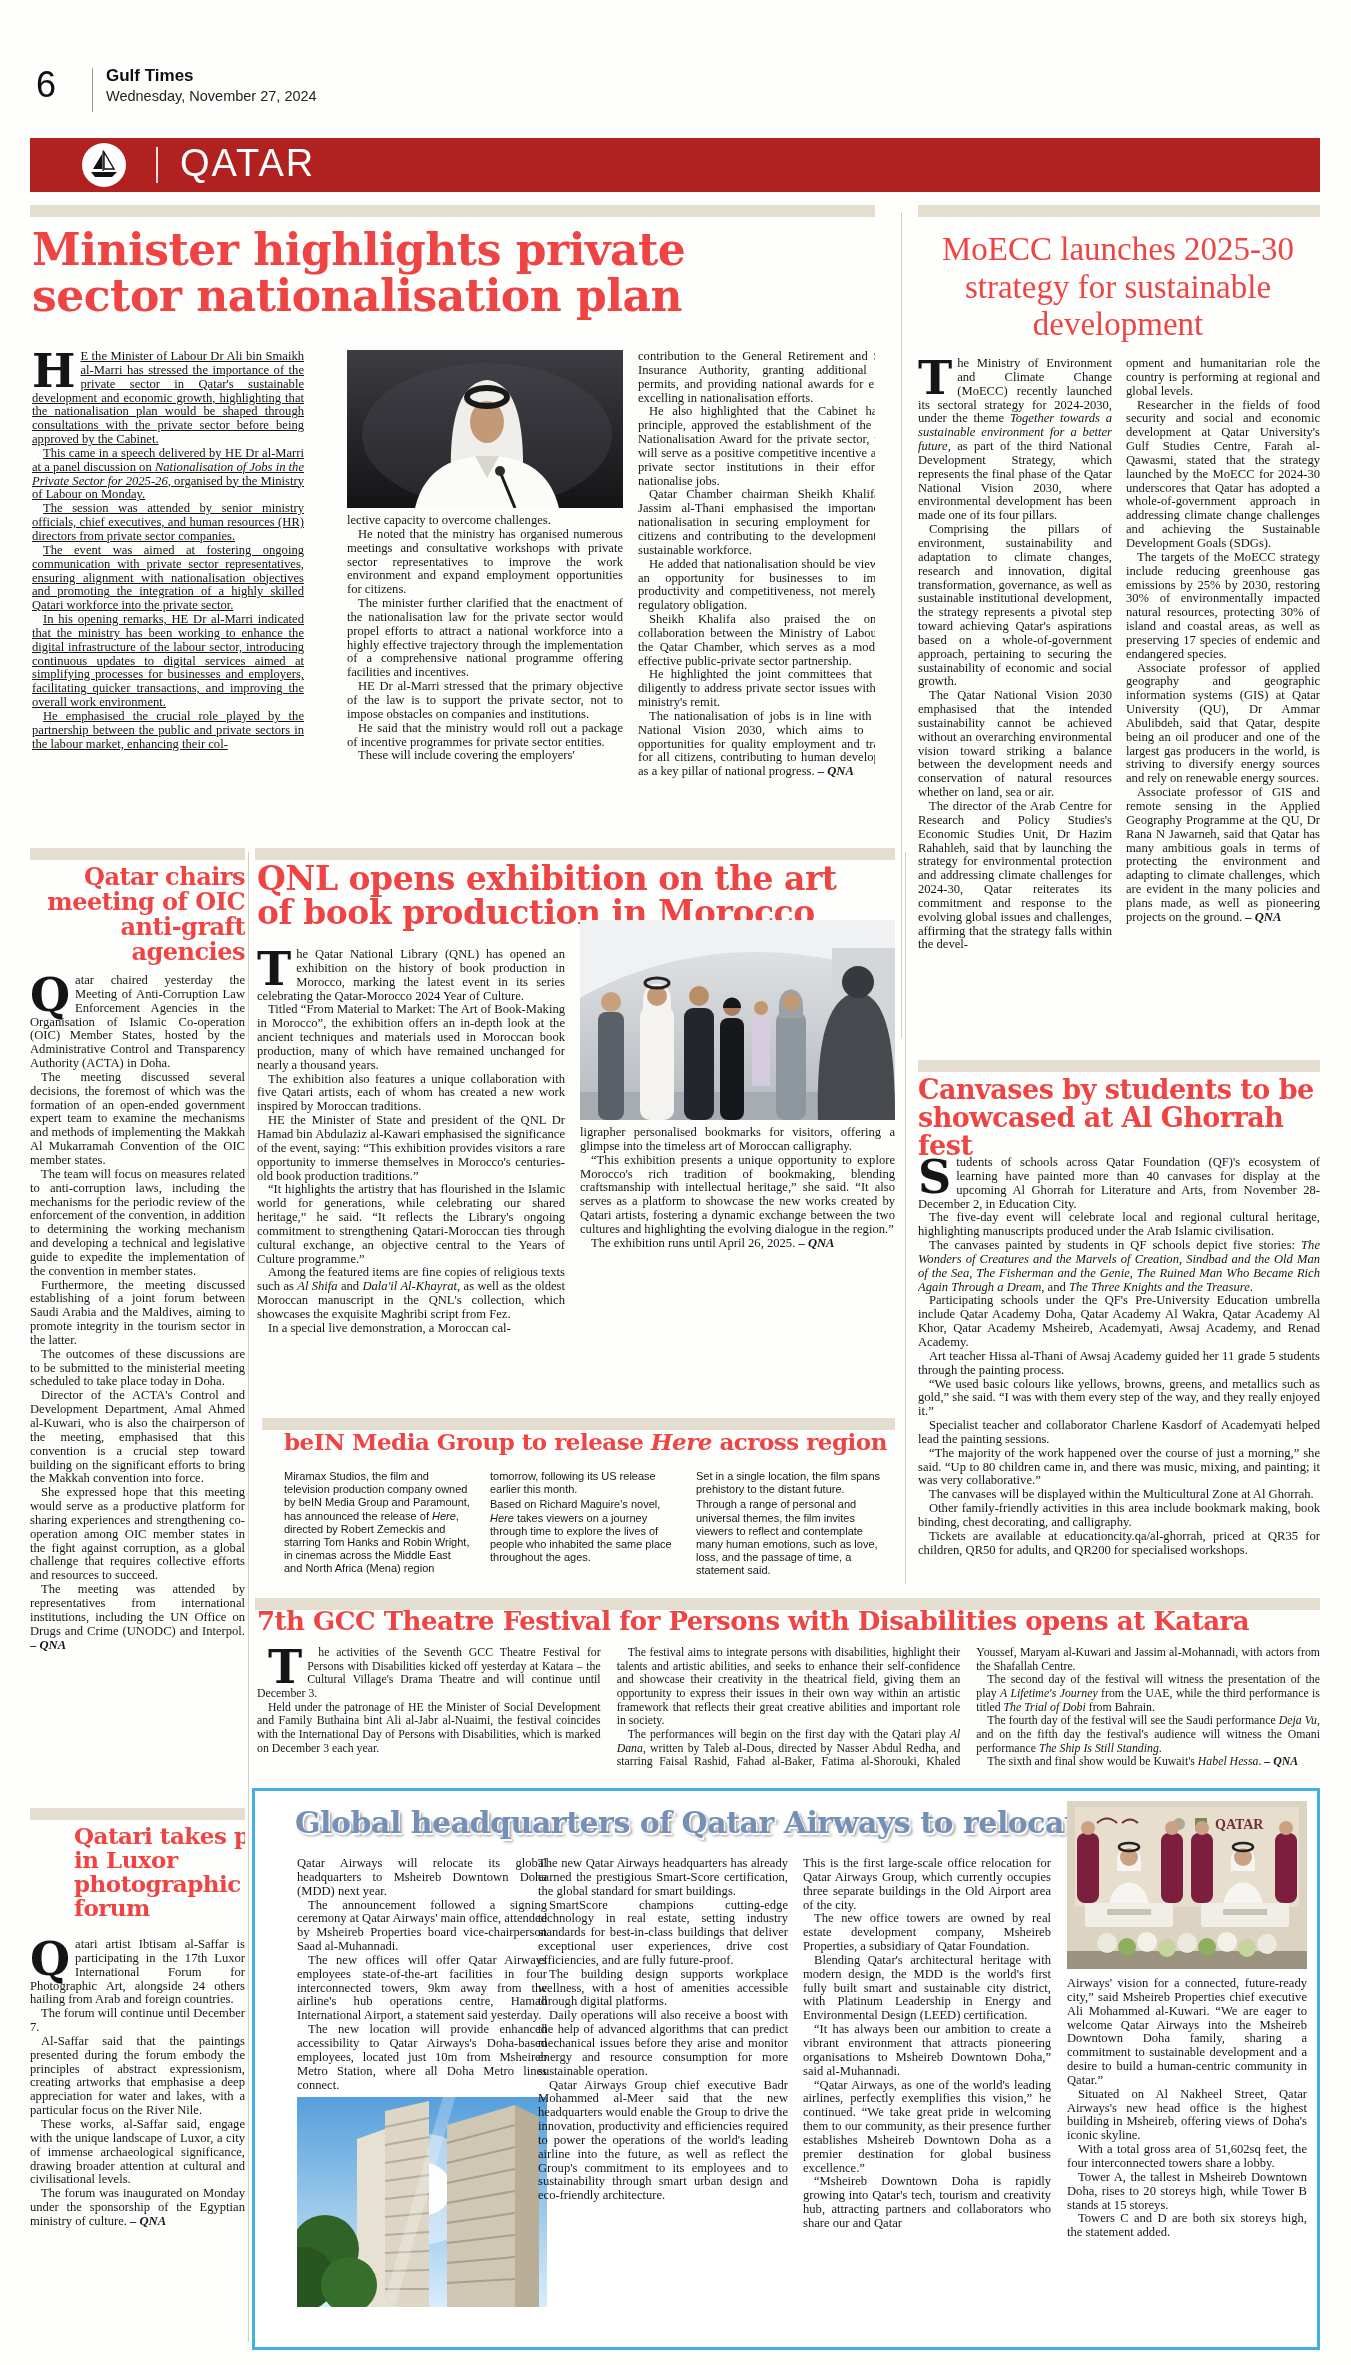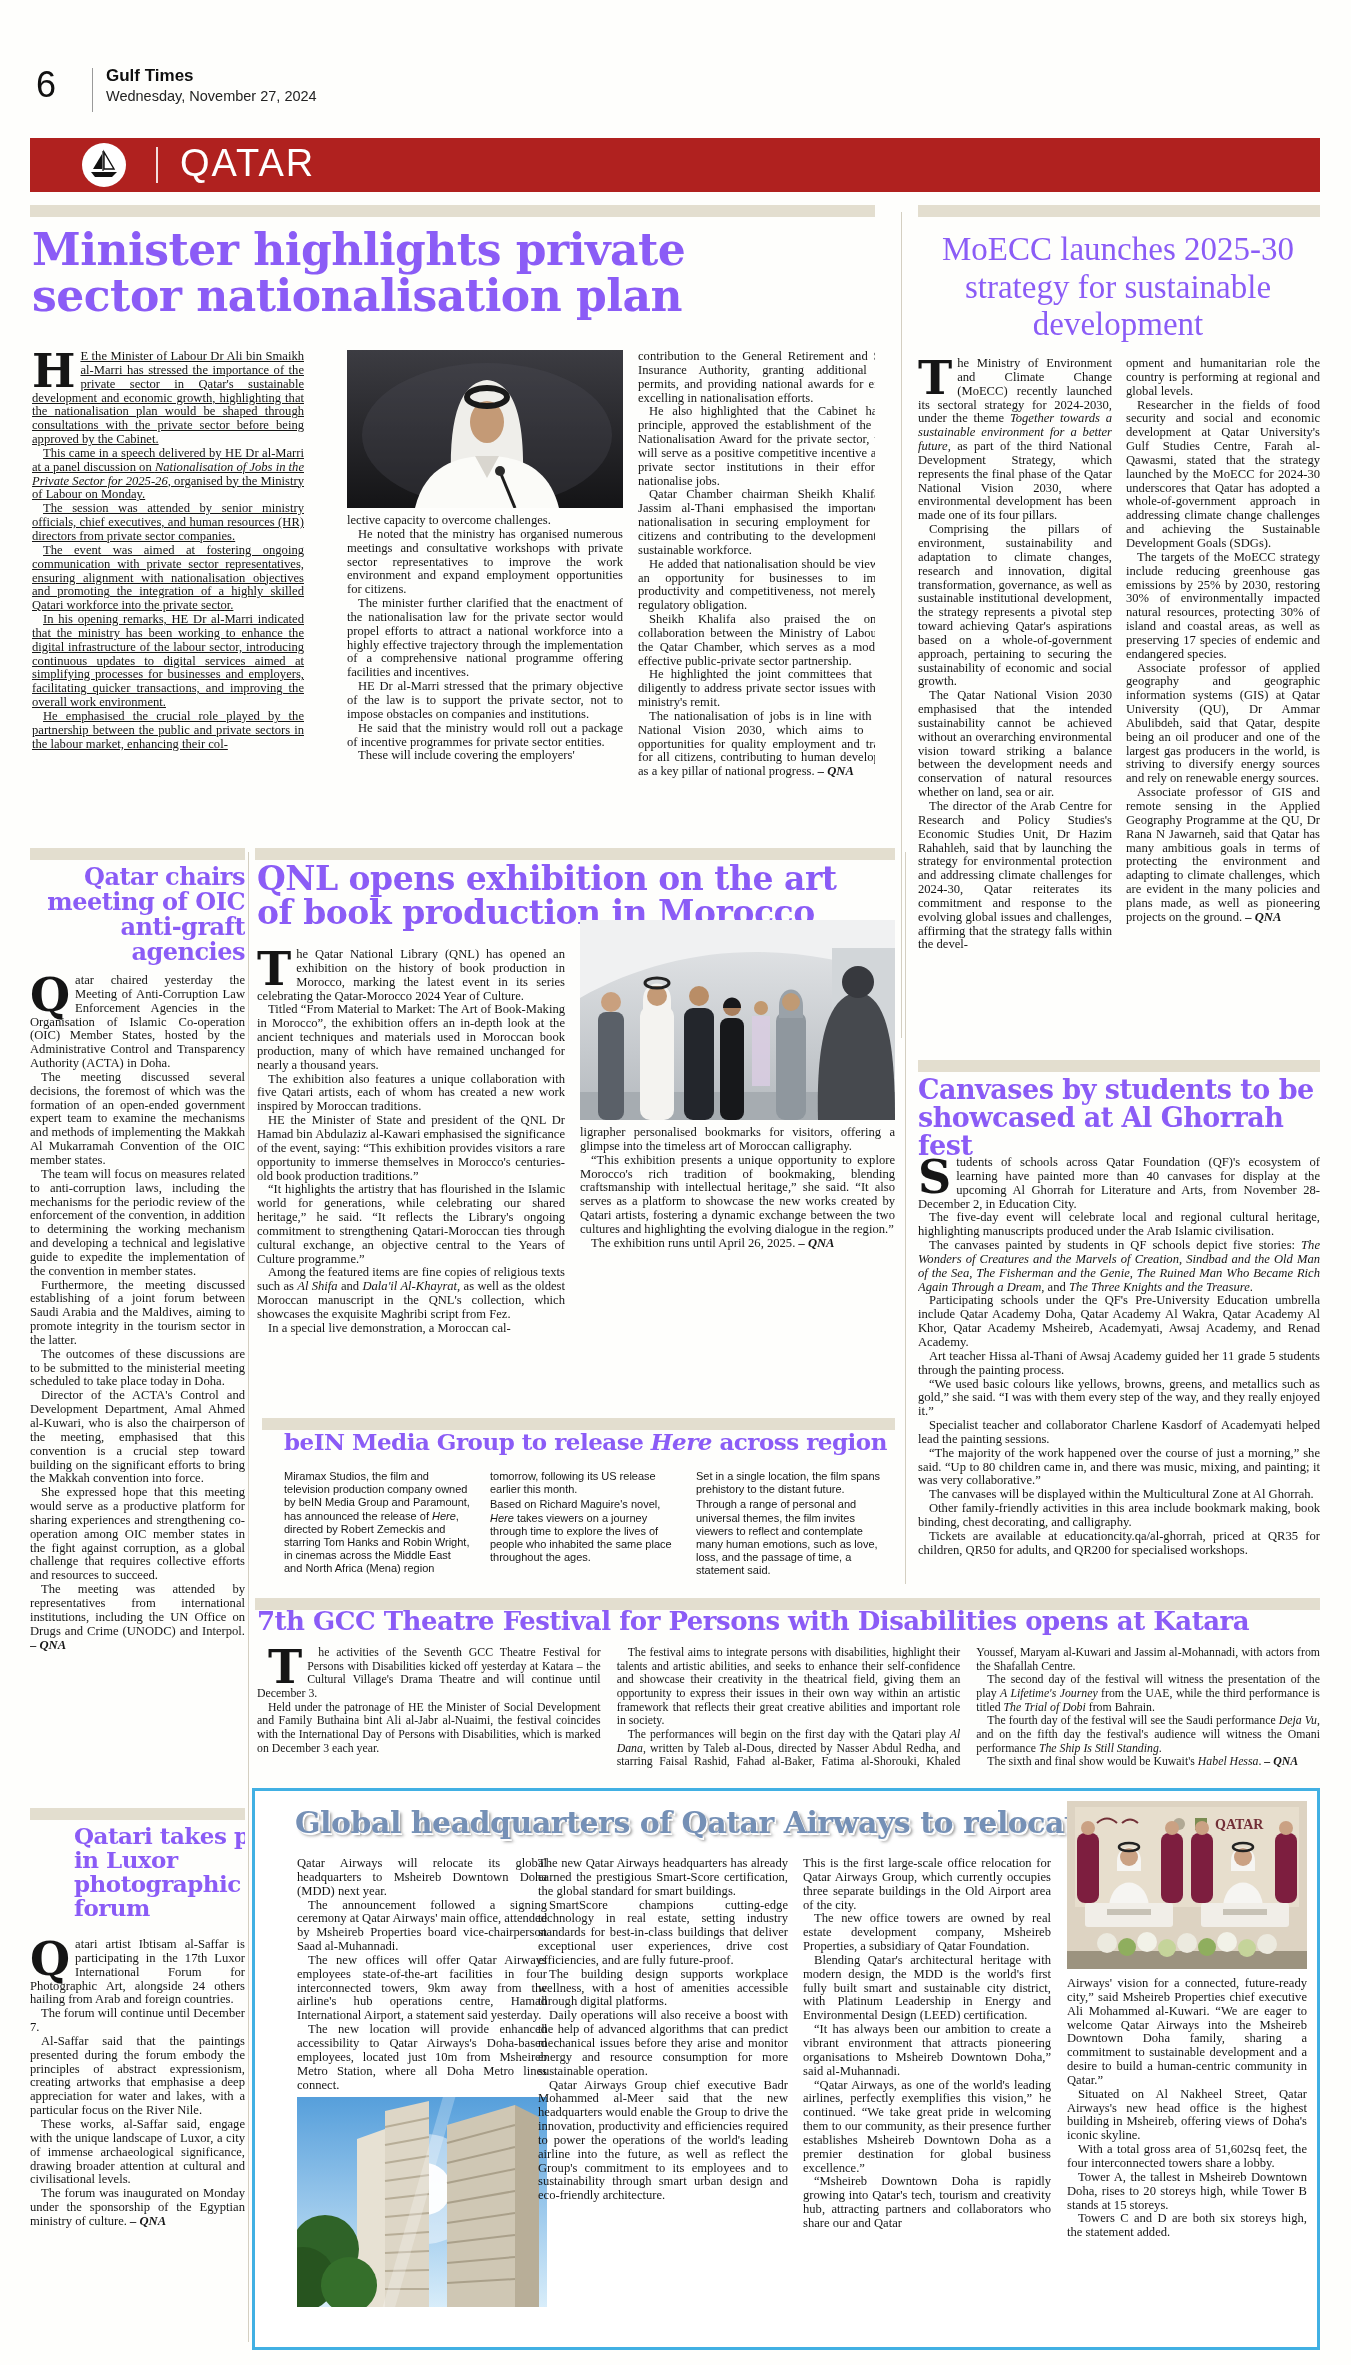--- a/index.html
+++ b/index.html
@@ -15,21 +15,21 @@
   
   .banner{position:absolute;left:30px;top:138px;width:1290px;height:54px;background:#b0211f;}
   .logo-circle{position:absolute;left:52px;top:5px;width:44px;height:44px;border-radius:50%;background:#ffffff;
                display:flex;align-items:center;justify-content:center;}
   .banner-rule{position:absolute;left:126px;top:9px;width:2px;height:36px;background:rgba(255,255,255,.85);}
   .section{position:absolute;left:150px;top:4px;font-family:"Liberation Sans",sans-serif;font-weight:300;
            font-size:38px;letter-spacing:2px;color:#ffffff;}
   
   .art{position:absolute;overflow:hidden;}
   .kick{position:absolute;left:0;top:0;width:100%;height:12px;background:#e3decf;}
-  h1{margin:0;font-family:"DejaVu Serif",serif;font-weight:bold;color:#8b5cf6;line-height:1.04;letter-spacing:-0.5px;}
+  h1{margin:0;font-family:"DejaVu Serif",serif;font-weight:bold;color:#ef4444;line-height:1.04;letter-spacing:-0.5px;}
   .body-col{position:absolute;overflow:hidden;text-align:justify;font-size:12.6px;line-height:1.1;}
   .para{margin:0;text-indent:11px;}
   .body-col .para:first-child{text-indent:0;}
   .dropcap > .para:first-child::first-letter{float:left;font-family:"DejaVu Serif",serif;font-weight:bold;
       font-size:46px;line-height:.82;padding:3px 5px 0 0;}
   figure{margin:0;}
   .vrule{position:absolute;width:1px;background:#d4cfc1;}
   
   #a-minister{left:30px;top:205px;width:845px;height:638px;}
   #a-minister h1{position:absolute;left:2px;top:22px;width:780px;font-size:44px;}

